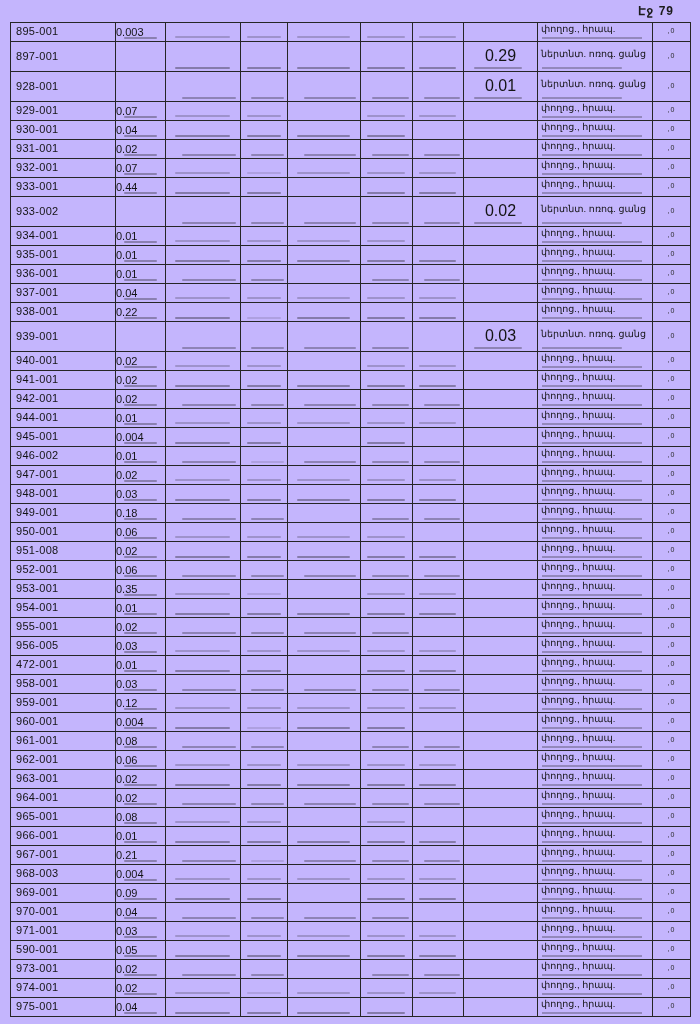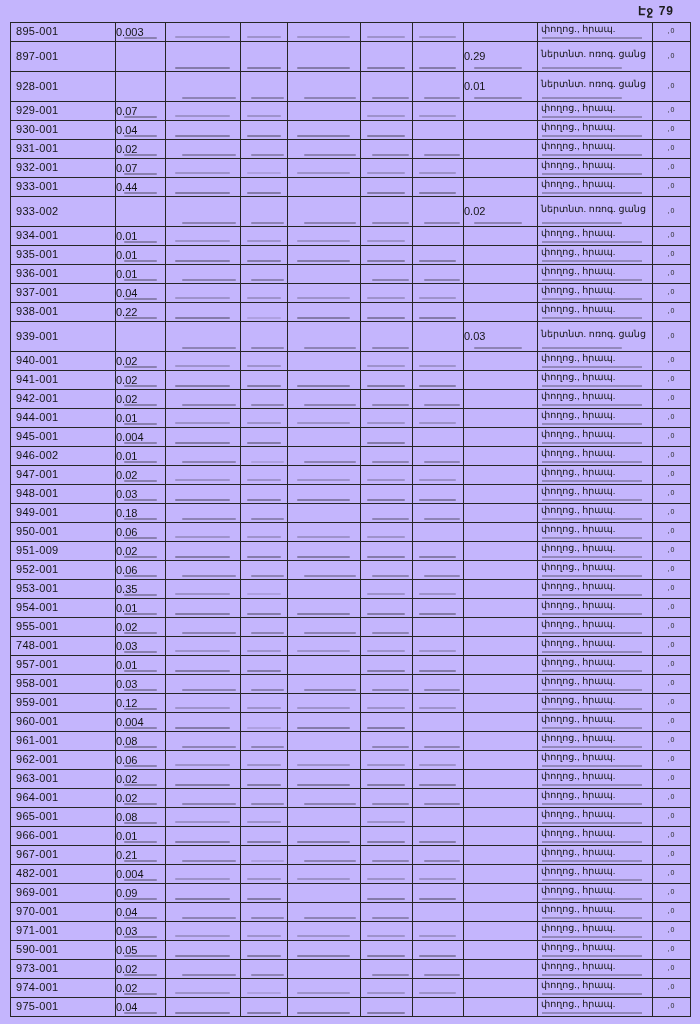--- a/index.html
+++ b/index.html
@@ -40,21 +40,21 @@
   }
   td.c-v1 {
     font-size:11px; 
     position:relative;
   }
   td.c-v1:not(:empty)::after {
     content:""; position:absolute; left:16%; right:16%; bottom:2px;
     height:2px; background:rgba(15,15,15,.32); border-radius:1px;
   }
   td.c-v2 {
-    font-size:11px; 
+    font-size:16px; text-align:center;
     vertical-align:bottom; padding-bottom:1px;
     position:relative;
   }
   td.c-v2:not(:empty)::after {
     content:""; position:absolute; left:14%; right:20%; bottom:2px;
     height:2px; background:rgba(15,15,15,.30); border-radius:1px;
   }
   td.c-desc {
     font-size:9.5px; line-height:1.15;
     text-align:left; padding:1px 2px 6px 3px;
@@ -397,21 +397,21 @@
       <td class="c-e"></td>
       <td class="c-e"></td>
       <td class="c-e"></td>
       <td class="c-e"></td>
       <td class="c-e"></td>
       <td class="c-v2"></td>
       <td class="c-desc">փողոց., հրապ.</td>
       <td class="c-note">,0</td>
     </tr>
         <tr class="row">
-      <td class="c-id">951-009</td>
+      <td class="c-id">951-008</td>
       <td class="c-v1">0.02</td>
       <td class="c-e"></td>
       <td class="c-e"></td>
       <td class="c-e"></td>
       <td class="c-e"></td>
       <td class="c-e"></td>
       <td class="c-v2"></td>
       <td class="c-desc">փողոց., հրապ.</td>
       <td class="c-note">,0</td>
     </tr>
@@ -457,33 +457,33 @@
       <td class="c-e"></td>
       <td class="c-e"></td>
       <td class="c-e"></td>
       <td class="c-e"></td>
       <td class="c-e"></td>
       <td class="c-v2"></td>
       <td class="c-desc">փողոց., հրապ.</td>
       <td class="c-note">,0</td>
     </tr>
         <tr class="row">
-      <td class="c-id">748-001</td>
+      <td class="c-id">956-005</td>
       <td class="c-v1">0.03</td>
       <td class="c-e"></td>
       <td class="c-e"></td>
       <td class="c-e"></td>
       <td class="c-e"></td>
       <td class="c-e"></td>
       <td class="c-v2"></td>
       <td class="c-desc">փողոց., հրապ.</td>
       <td class="c-note">,0</td>
     </tr>
         <tr class="row">
-      <td class="c-id">957-001</td>
+      <td class="c-id">472-001</td>
       <td class="c-v1">0.01</td>
       <td class="c-e"></td>
       <td class="c-e"></td>
       <td class="c-e"></td>
       <td class="c-e"></td>
       <td class="c-e"></td>
       <td class="c-v2"></td>
       <td class="c-desc">փողոց., հրապ.</td>
       <td class="c-note">,0</td>
     </tr>
@@ -601,21 +601,21 @@
       <td class="c-e"></td>
       <td class="c-e"></td>
       <td class="c-e"></td>
       <td class="c-e"></td>
       <td class="c-e"></td>
       <td class="c-v2"></td>
       <td class="c-desc">փողոց., հրապ.</td>
       <td class="c-note">,0</td>
     </tr>
         <tr class="row">
-      <td class="c-id">482-001</td>
+      <td class="c-id">968-003</td>
       <td class="c-v1">0.004</td>
       <td class="c-e"></td>
       <td class="c-e"></td>
       <td class="c-e"></td>
       <td class="c-e"></td>
       <td class="c-e"></td>
       <td class="c-v2"></td>
       <td class="c-desc">փողոց., հրապ.</td>
       <td class="c-note">,0</td>
     </tr>

